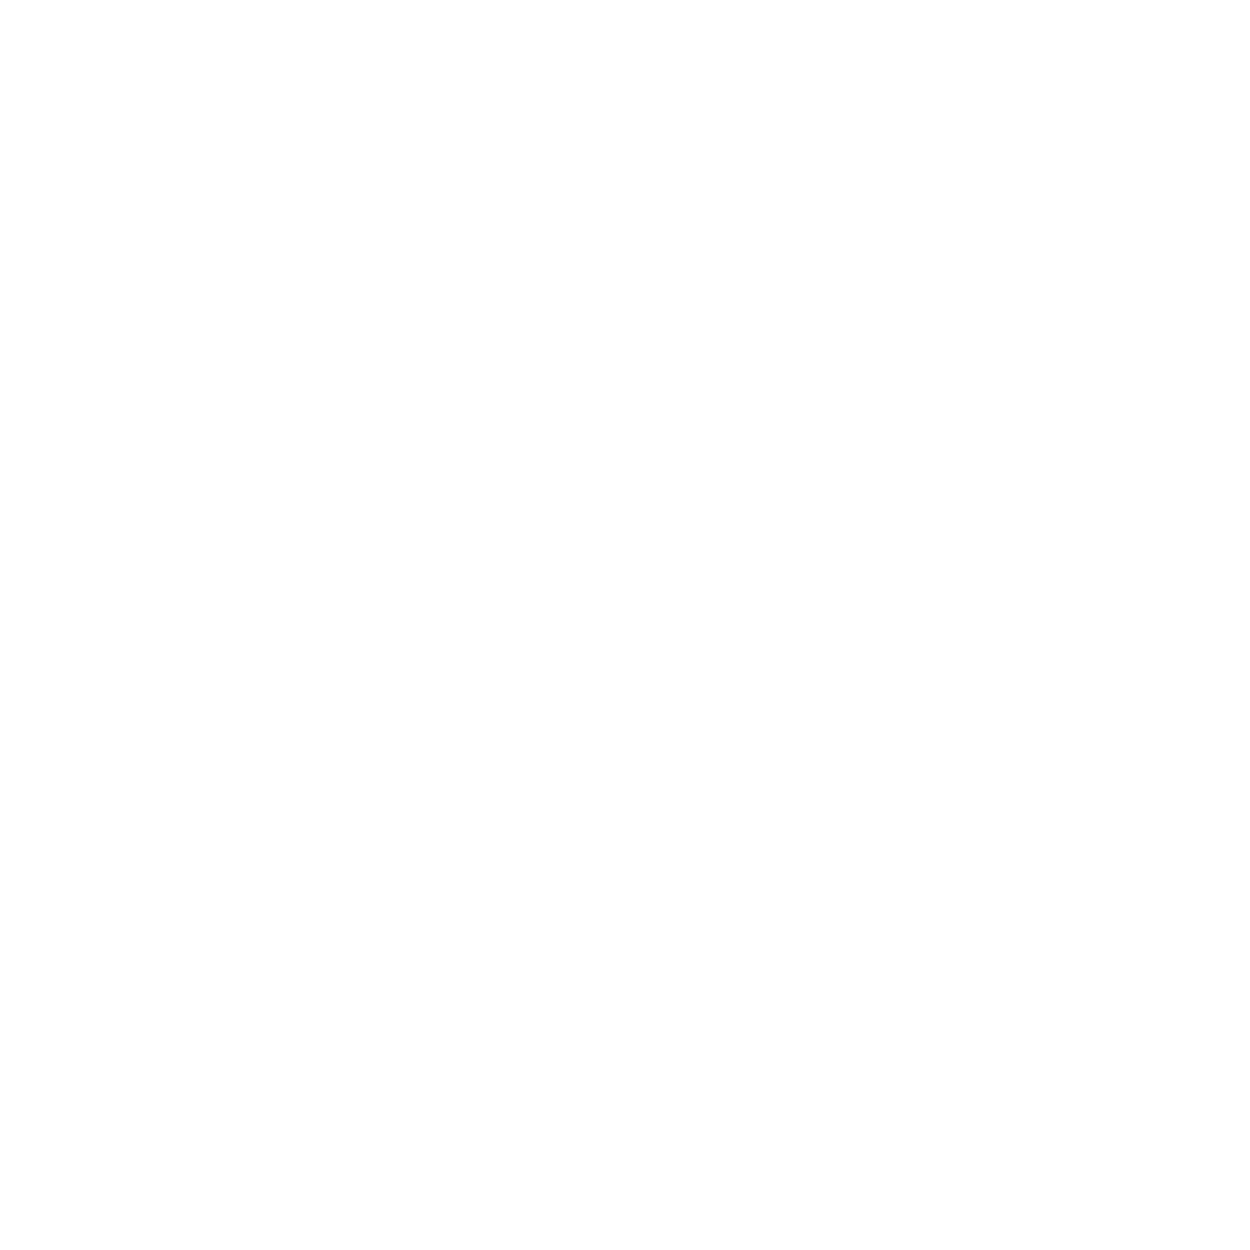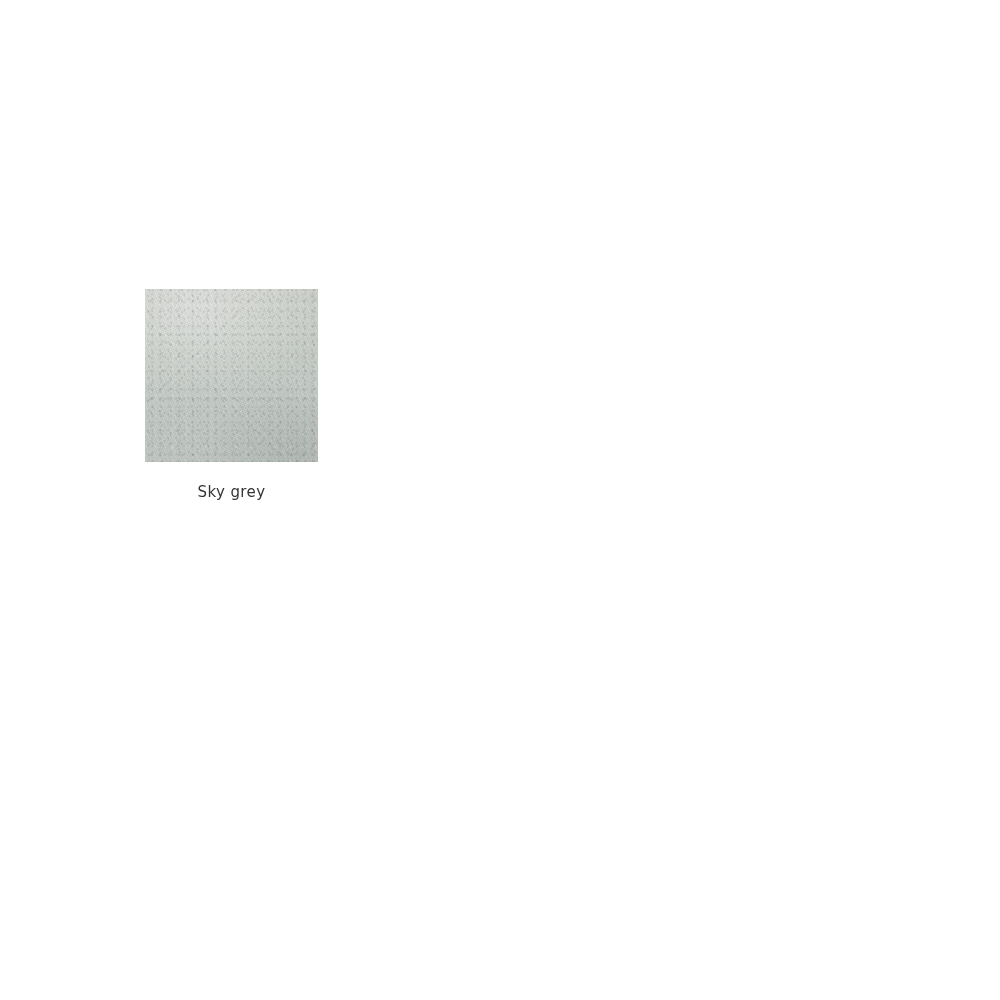--- a/index.html
+++ b/index.html
@@ -135,24 +135,16 @@
     white-space: nowrap;
   }
 </style>
 </head>
 <body>
 
 <div id="canvas">
 
   <div class="swatch-gallery">
 
-    <div class="swatch-item">
-      <div class="swatch-chip light">
-        <div class="sheen"></div>
-        <div class="grain a"></div>
-        <div class="grain b"></div>
-      </div>
-      <div class="swatch-caption">Sky grey</div>
-    </div>
 
 
   </div>
 </div>
 
 </body></html>

